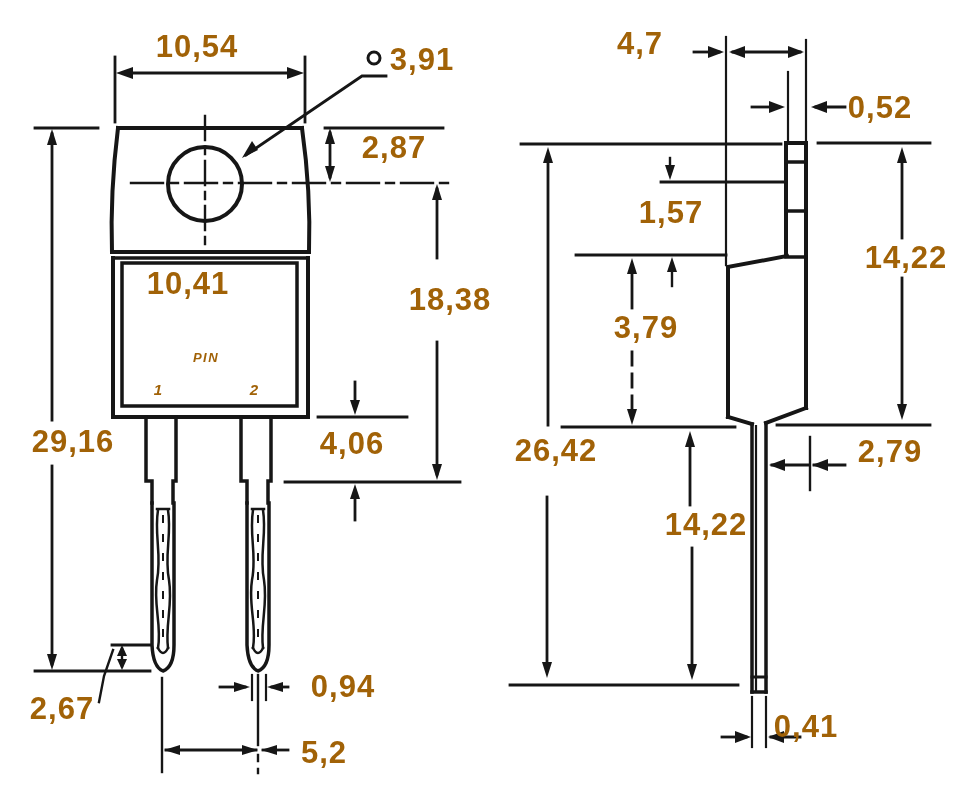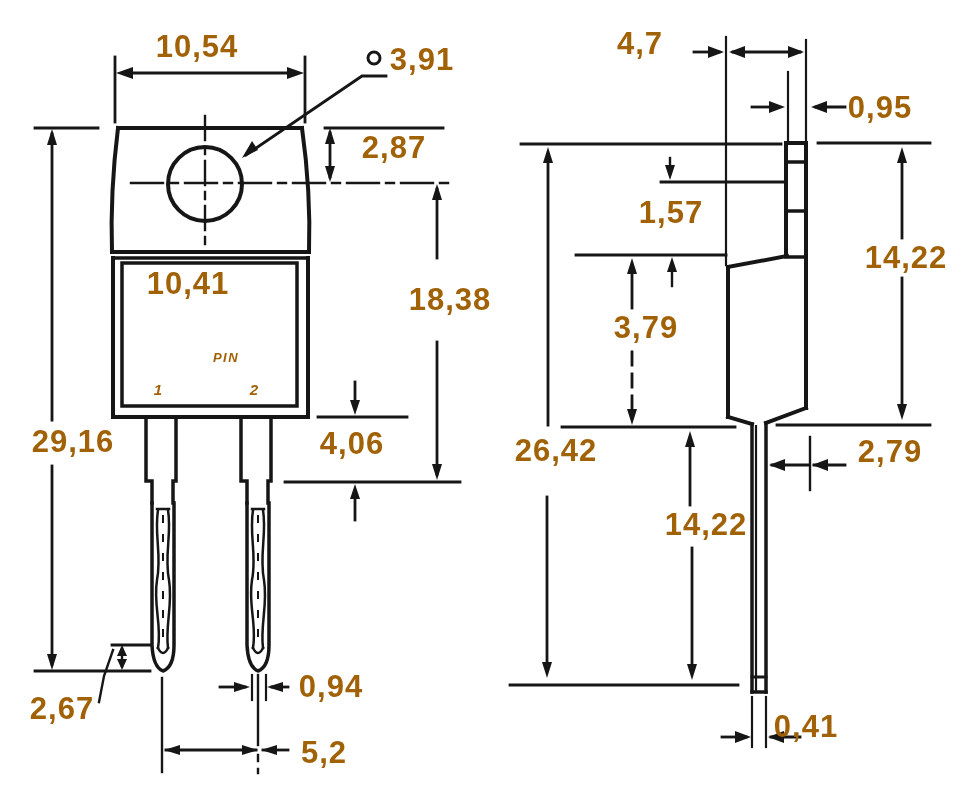--- a/index.html
+++ b/index.html
@@ -7,21 +7,21 @@
     position:relative;width:976px;height:807px;background:#ffffff;overflow:hidden;
     font-family:"Liberation Sans","DejaVu Sans",sans-serif;
   }
   #geom{position:absolute;left:0;top:0;}
   .lbl{
     position:absolute;transform:translate(-50%,-50%);
     font-weight:bold;font-size:31px;color:#a16207;letter-spacing:1px;
     white-space:nowrap;line-height:1;
   }
   .lbl-small{font-size:15px;font-style:italic;letter-spacing:0;}
-  .lbl-pin{font-size:13px;font-style:italic;letter-spacing:1.5px;margin-left:20px;}
+  .lbl-pin{font-size:13px;font-style:italic;letter-spacing:1.5px;}
 </style>
 </head>
 <body>
 
 <div id="stage">
 
 <svg id="geom" width="976" height="807" viewBox="0 0 976 807" stroke="#161616" fill="none" stroke-linecap="square">
 
   <g>
 
@@ -248,25 +248,25 @@
   <div class="lbl" style="left:422px;top:59px">3,91</div>
   <div class="lbl" style="left:394px;top:147px">2,87</div>
   <div class="lbl" style="left:188px;top:283px">10,41</div>
   <div class="lbl lbl-pin" style="left:206px;top:357px">PIN</div>
   <div class="lbl lbl-small" style="left:158px;top:389px">1</div>
   <div class="lbl lbl-small" style="left:254px;top:389px">2</div>
   <div class="lbl" style="left:450px;top:299px">18,38</div>
   <div class="lbl" style="left:73px;top:441px">29,16</div>
   <div class="lbl" style="left:352px;top:443px">4,06</div>
   <div class="lbl" style="left:62px;top:708px">2,67</div>
-  <div class="lbl" style="left:331px;top:686px">0,94</div>
+  <div class="lbl" style="left:343px;top:686px">0,94</div>
   <div class="lbl" style="left:324px;top:752px">5,2</div>
 
   <div class="lbl" style="left:640px;top:43px">4,7</div>
-  <div class="lbl" style="left:880px;top:107px">0,95</div>
+  <div class="lbl" style="left:880px;top:107px">0,52</div>
   <div class="lbl" style="left:671px;top:212px">1,57</div>
   <div class="lbl" style="left:646px;top:327px">3,79</div>
   <div class="lbl" style="left:906px;top:257px">14,22</div>
   <div class="lbl" style="left:556px;top:450px">26,42</div>
   <div class="lbl" style="left:706px;top:524px">14,22</div>
   <div class="lbl" style="left:890px;top:451px">2,79</div>
   <div class="lbl" style="left:806px;top:726px">0,41</div>
 
 </div>
 

